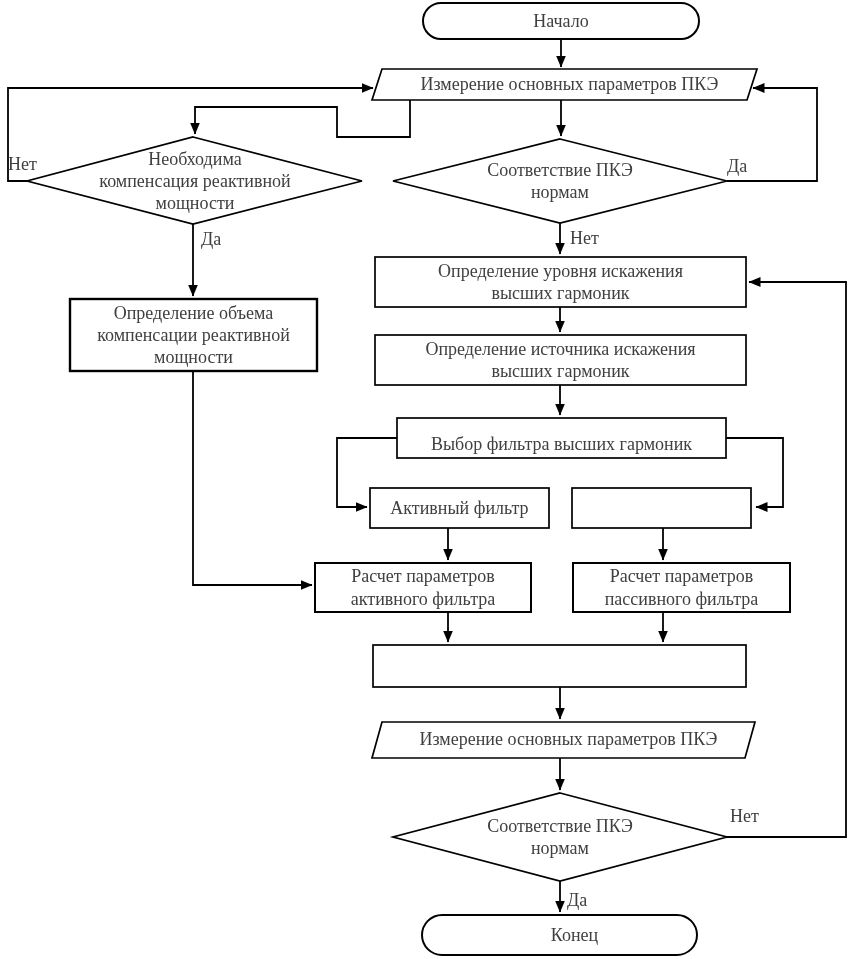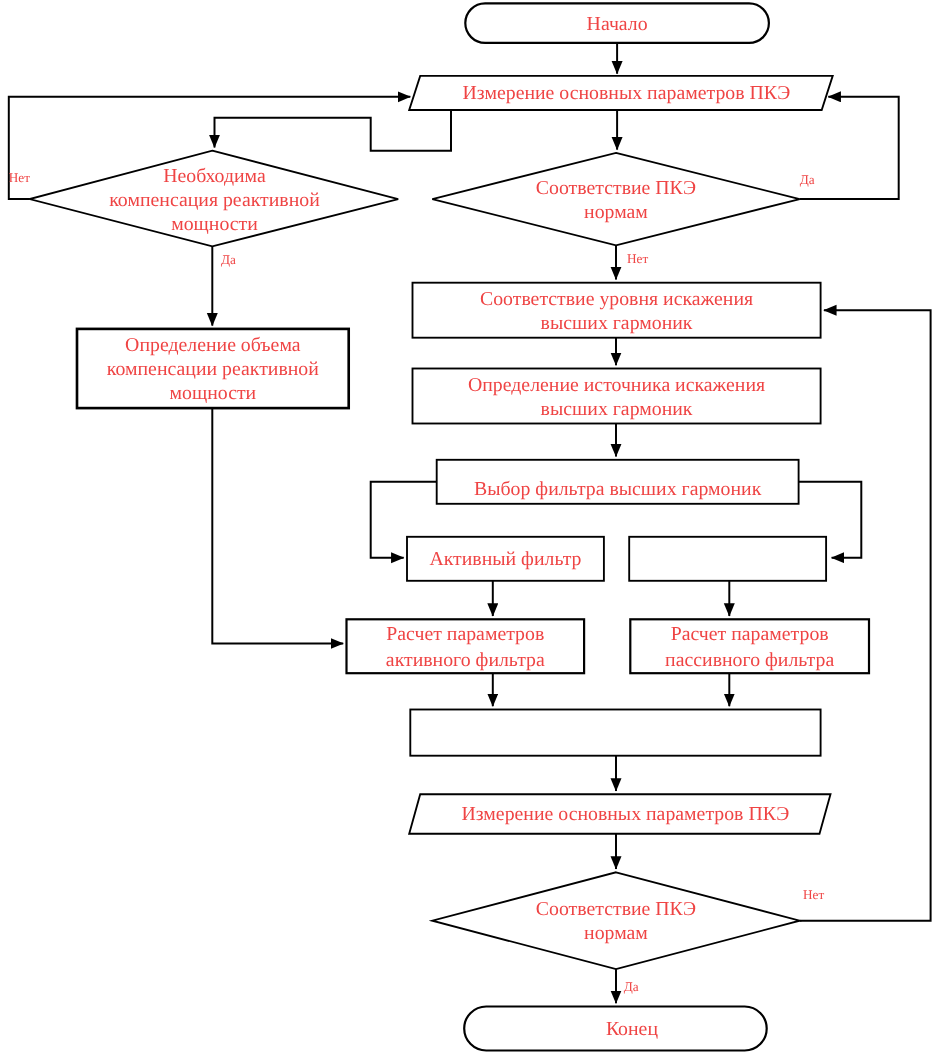--- a/index.html
+++ b/index.html
@@ -1,26 +1,26 @@
 <!DOCTYPE html>
 <html><head>
 <meta charset="utf-8">
 <style>
   html,body{margin:0;padding:0;background:#fff;}
   .stage{
     position:relative;width:850px;height:959px;background:#ffffff;
-    font-family:"Liberation Serif","DejaVu Serif",serif;color:#ef4444;
+    font-family:"Liberation Serif","DejaVu Serif",serif;color:#404040;
   }
   .stage svg{position:absolute;left:0;top:0;}
   .node-label{
     position:absolute;display:flex;align-items:center;justify-content:center;
     text-align:center;white-space:pre-line;font-size:18px;line-height:1.24;
     pointer-events:none;
   }
-  .edge-label{position:absolute;font-size:12px;line-height:1;pointer-events:none;}
+  .edge-label{position:absolute;font-size:18px;line-height:1;pointer-events:none;}
   .shape{fill:#ffffff;stroke:#000000;}
   .edge{fill:none;stroke:#000000;stroke-width:1.8;}
 </style>
 </head>
 <body>
 
 <div class="stage">
 
   <svg width="850" height="959" viewBox="0 0 850 959">
     <defs>
@@ -71,21 +71,21 @@
   <div class="node-label" style="left:423px;top:3px;width:276px;height:36px;">Начало</div>
   <div class="node-label" style="left:392px;top:69px;width:355px;height:31px;">Измерение основных параметров ПКЭ</div>
   <div class="node-label" style="left:85px;top:146px;width:220px;height:70px;">Необходима
 компенсация реактивной
 мощности</div>
   <div class="node-label" style="left:455px;top:159px;width:210px;height:44px;">Соответствие ПКЭ
 нормам</div>
   <div class="node-label" style="left:74px;top:300px;width:239px;height:70px;">Определение объема
 компенсации реактивной
 мощности</div>
-  <div class="node-label" style="left:377px;top:258px;width:367px;height:48px;">Соответствие уровня искажения
+  <div class="node-label" style="left:377px;top:258px;width:367px;height:48px;">Определение уровня искажения
 высших гармоник</div>
   <div class="node-label" style="left:377px;top:336px;width:367px;height:48px;">Определение источника искажения
 высших гармоник</div>
   <div class="node-label" style="left:399px;top:419px;width:325px;height:50px;">Выбор фильтра высших гармоник</div>
   <div class="node-label" style="left:372px;top:489px;width:175px;height:38px;">Активный фильтр</div>
   <div class="node-label" style="left:317px;top:564px;width:212px;height:47px;">Расчет параметров
 активного фильтра</div>
   <div class="node-label" style="left:575px;top:564px;width:213px;height:47px;">Расчет параметров
 пассивного фильтра</div>
   <div class="node-label" style="left:392px;top:721px;width:353px;height:36px;">Измерение основных параметров ПКЭ</div>

